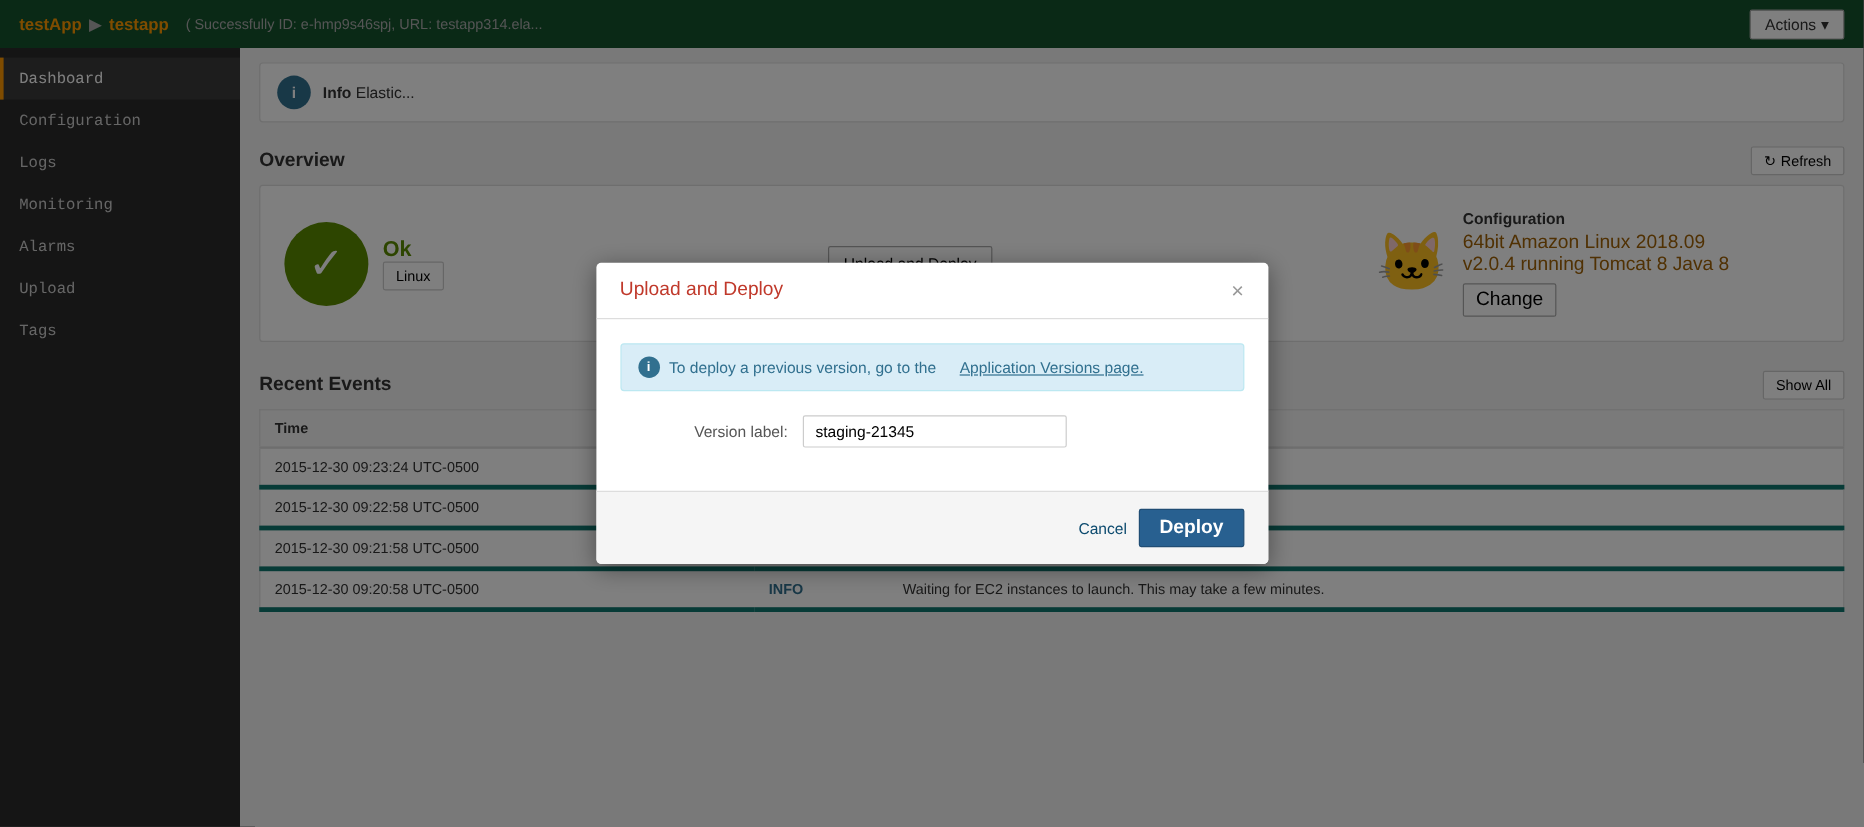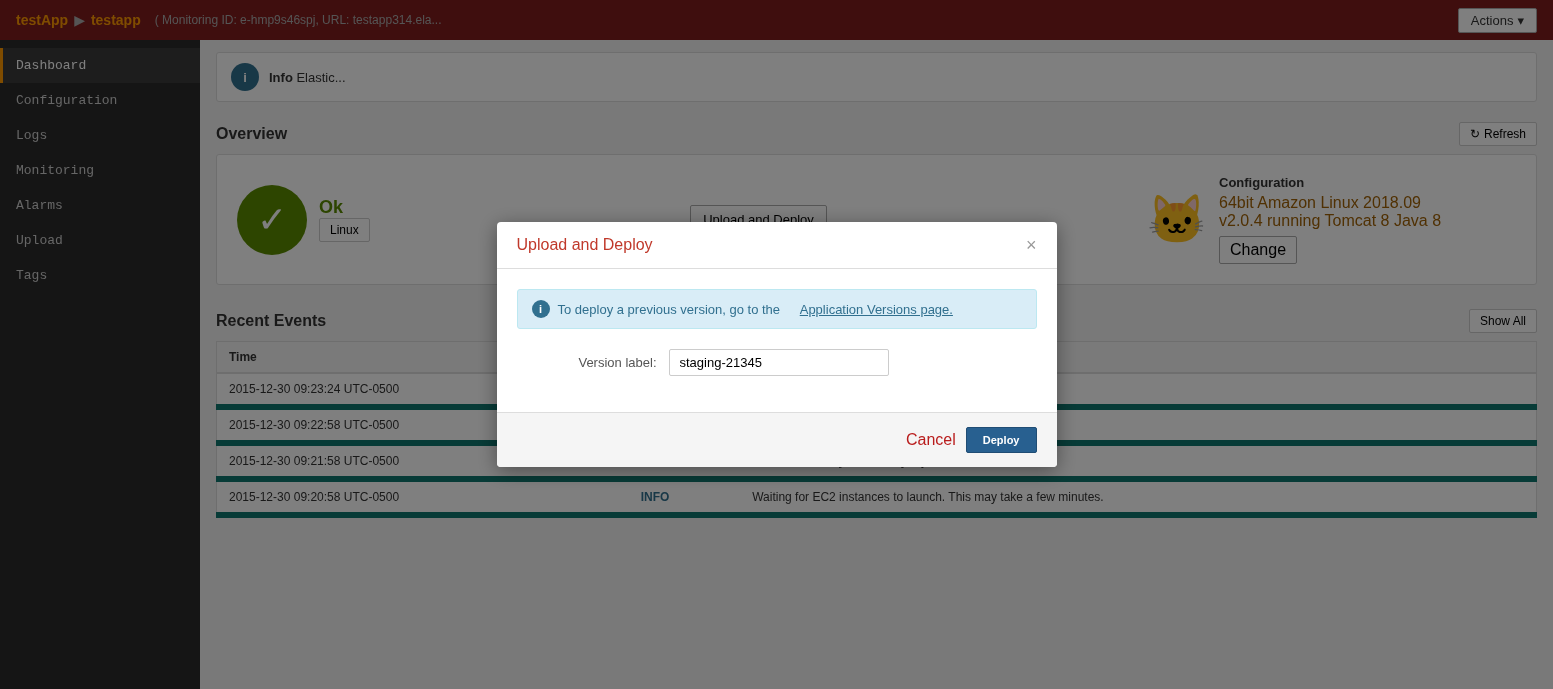--- a/index.html
+++ b/index.html
@@ -1,20 +1,20 @@
 <!DOCTYPE html>
 <html><head>
   <meta charset="utf-8">
   <style>
     * { box-sizing: border-box; margin: 0; padding: 0; }
     body { font-family: Arial, sans-serif; font-size: 13px; background: #3a3a3a; color: #333; overflow: hidden; }
 
     
     .top-bar {
-      background: #7f1d1d;
+      background: #14532d;
       color: #fff;
       padding: 0 16px;
       height: 40px;
       display: flex;
       align-items: center;
     }
     .breadcrumb {
       display: flex;
       align-items: center;
       gap: 6px;
@@ -201,21 +201,21 @@
 
     table { width: 100%; border-collapse: collapse; background: #fff; border: 1px solid #ddd; }
     th {
       background: #f5f5f5;
       border-bottom: 2px solid #ddd;
       padding: 8px 12px;
       text-align: left;
       font-weight: bold;
       font-size: 12px;
     }
-    td { padding: 8px 12px; border-bottom: 6px solid #0f766e; font-size: 12px; }
+    td { padding: 8px 12px; border-bottom: 4px solid #0f766e; font-size: 12px; }
     .info-type { color: #31708f; font-weight: bold; }
 
     
     .modal-overlay {
       position: fixed;
       top: 0; left: 0; right: 0; bottom: 0;
       background: rgba(0,0,0,0.5);
       display: flex;
       align-items: center;
       justify-content: center;
@@ -297,44 +297,44 @@
       border-top: 1px solid #ddd;
       padding: 14px 20px;
       display: flex;
       justify-content: flex-end;
       align-items: center;
       gap: 10px;
     }
     .cancel-btn {
       background: none;
       border: none;
-      color: #b91c1c;
-      cursor: pointer;
-      font-size: 16px;
+      color: #0c4a6e;
+      cursor: pointer;
+      font-size: 13px;
     }
     .deploy-btn {
       background: #286090;
       border: 1px solid #204d74;
       color: #fff;
       padding: 6px 16px;
       cursor: pointer;
-      font-size: 11px;
+      font-size: 16px;
       border-radius: 2px;
       font-weight: bold;
     }
   </style>
 </head>
 <body>
 
 <div class="top-bar">
   <div class="breadcrumb">
     <span class="app-link">testApp</span>
     <span class="arrow">▶</span>
     <span class="env-link">testapp</span>
-    <span class="meta">( Monitoring ID: e-hmp9s46spj, URL: testapp314.ela...</span>
+    <span class="meta">( Successfully ID: e-hmp9s46spj, URL: testapp314.ela...</span>
   </div>
   <div class="top-bar-right">
     <button class="actions-btn">
       <span>Actions</span>
       <span>▾</span>
     </button>
   </div>
 </div>
 
 <div class="layout">

